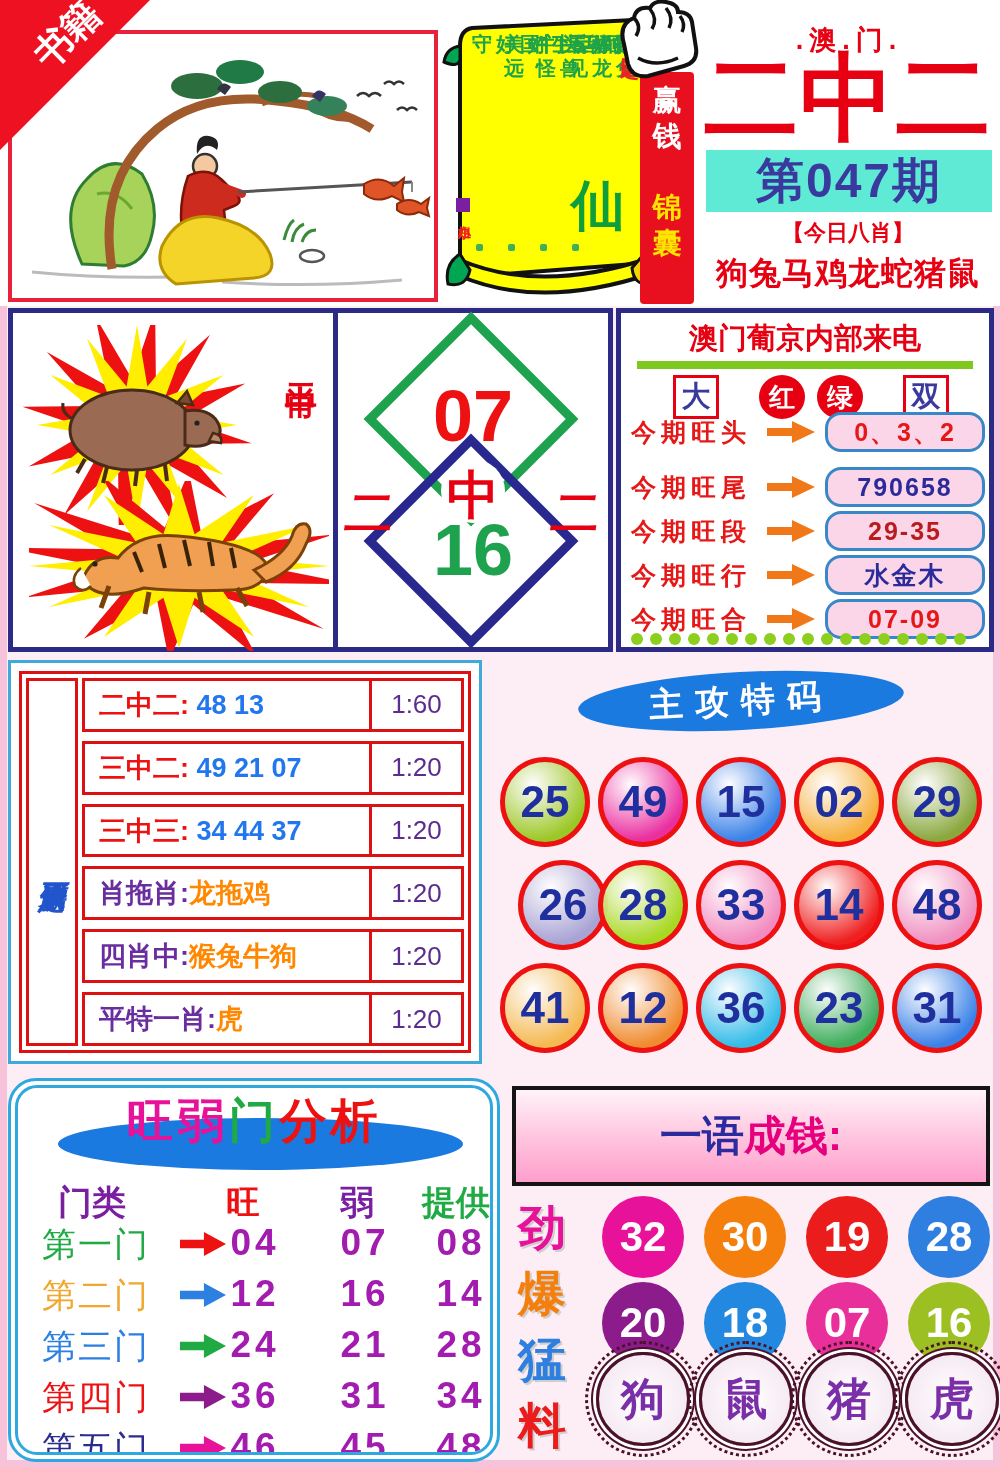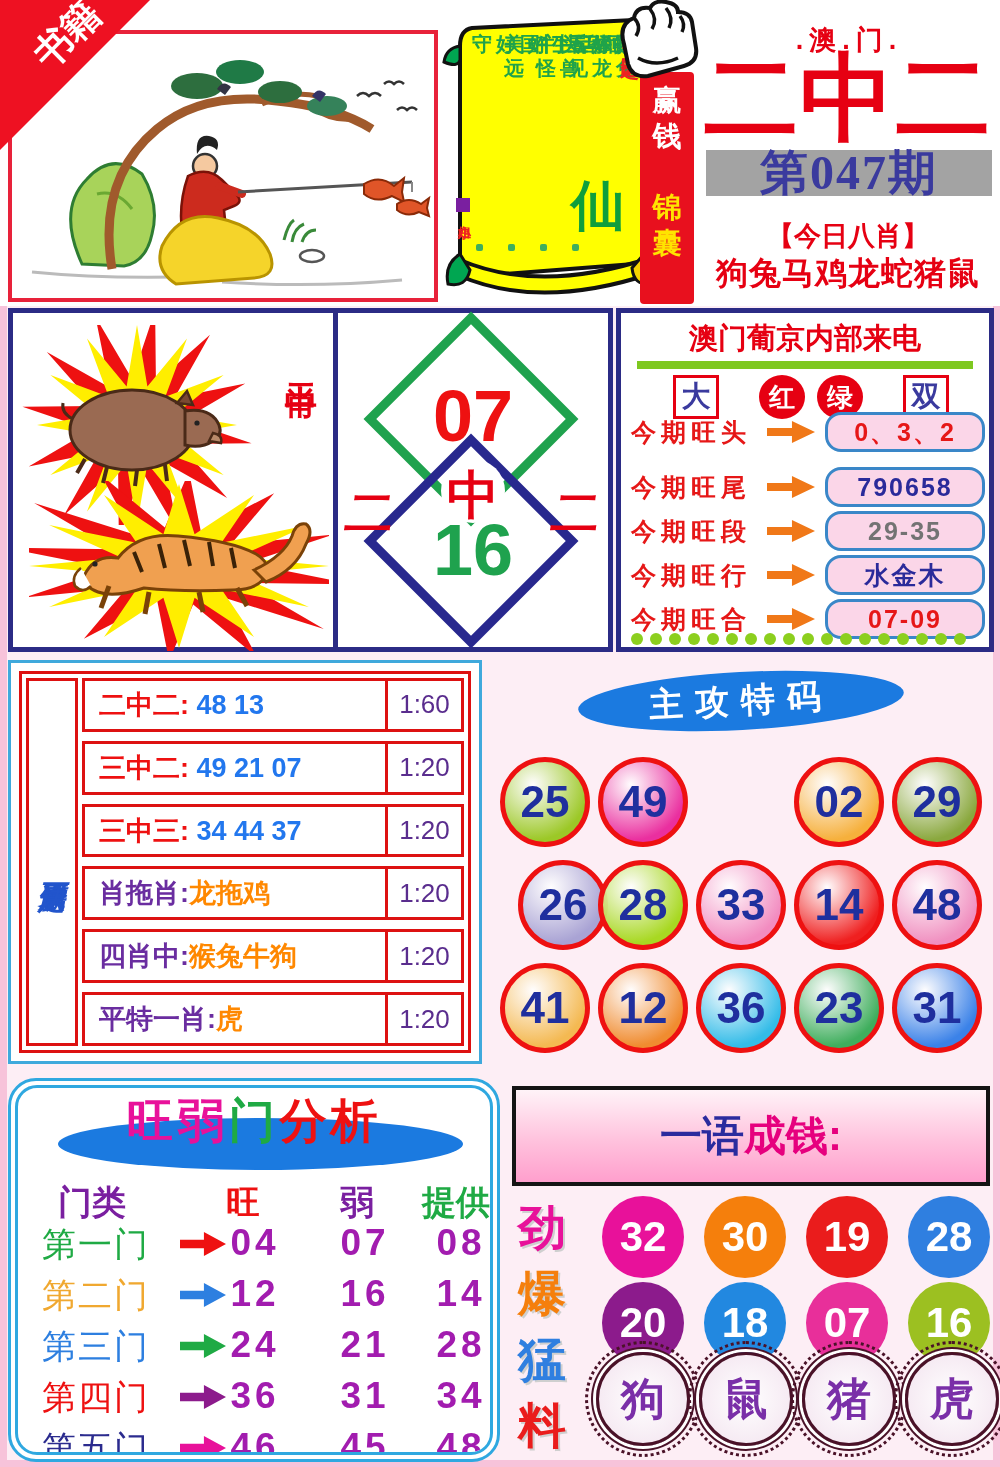--- a/index.html
+++ b/index.html
@@ -19,22 +19,22 @@
   #spurple{position:absolute;left:18px;top:196px;width:14px;height:14px;background:#7a1fa0;}
   #ssigner{position:absolute;left:17px;top:214px;color:#ee2222;font-size:13px;font-weight:bold;}
   .smark{position:absolute;top:242px;width:7px;height:7px;background:#3fae5d;border-radius:2px;}
   
   #banner{left:640px;top:72px;width:54px;height:232px;background:#e8101e;border-radius:4px;text-align:center;z-index:3;}
   .bch{display:block;font-size:29px;font-weight:bold;line-height:1.25;}
   #fist{left:608px;top:0;width:104px;height:80px;z-index:4;}
   
   #hd-region{left:706px;top:22px;width:286px;text-align:center;color:#e60012;font-size:27px;font-weight:bold;letter-spacing:6px;}
   #hd-title{left:700px;top:50px;width:296px;text-align:center;color:#e60012;font-size:96px;font-weight:bold;line-height:1.0;transform:scaleX(.98);letter-spacing:2px;}
-  #hd-issue{left:706px;top:150px;width:286px;height:46px;background:#a3a3a3;display:flex;align-items:center;justify-content:center;color:#3a3a9e;font-size:48px;font-weight:bold;letter-spacing:2px;font-family:Liberation Serif, serif;}
-  #hd-sub{left:700px;top:218px;width:296px;text-align:center;color:#e60012;font-size:27px;font-weight:bold;}
+  #hd-issue{left:706px;top:150px;width:286px;height:62px;background:#5eead4;display:flex;align-items:center;justify-content:center;color:#3a3a9e;font-size:48px;font-weight:bold;letter-spacing:2px;}
+  #hd-sub{left:700px;top:218px;width:296px;text-align:center;color:#e60012;font-size:22px;font-weight:bold;}
   #hd-zod{left:700px;top:252px;width:296px;text-align:center;color:#e60012;font-size:32px;font-weight:bold;letter-spacing:1px;}
   
   .midbox{top:308px;height:344px;background:#fff;border:5px solid #2b2b85;}
   #boxA{left:8px;width:330px;}
   #boxB{left:333px;width:280px;}
   #boxC{left:616px;width:378px;}
   #lblA{right:10px;top:46px;color:#e60012;font-size:33px;font-weight:bold;line-height:1.35;}
   
   .dia{position:absolute;width:152px;height:152px;border:9px solid;transform:rotate(45deg);}
   #diaG{left:57px;top:30px;border-color:#1fa24e;}
@@ -56,21 +56,21 @@
   .pill{position:absolute;left:196px;top:0;width:160px;height:40px;background:#fbd6e8;border:3px solid #3a87c8;border-radius:16px;display:flex;align-items:center;justify-content:center;font-size:25px;font-weight:bold;letter-spacing:2px;}
   #hl-dots{left:10px;top:320px;width:350px;display:flex;gap:7px;}
   #hl-dots span{width:12px;height:12px;border-radius:50%;background:#8ccf1e;}
   
   #formula{left:8px;top:660px;width:474px;height:404px;background:#fff;border:3px solid #3fa9dc;padding:8px;}
   #ftable{width:100%;height:100%;border:3px solid #dd1111;display:flex;padding:4px;gap:4px;}
   #fside{width:52px;border:3px solid #dd1111;display:flex;align-items:center;justify-content:center;color:#2255cc;font-size:27px;font-weight:bold;font-family:"DejaVu Serif",serif;font-style:italic;line-height:1.1;}
   #frows{flex:1;display:flex;flex-direction:column;gap:9px;}
   .frow{flex:1;border:3px solid #dd1111;display:flex;align-items:center;}
   .fmain{flex:1;padding-left:14px;font-size:27px;font-weight:bold;white-space:nowrap;}
-  .fratio{width:76px;align-self:stretch;border-left:3px solid #dd1111;display:flex;align-items:center;justify-content:center;color:#5a2d8e;font-size:26px;}
+  .fratio{width:92px;align-self:stretch;border-left:3px solid #dd1111;display:flex;align-items:center;justify-content:center;color:#5a2d8e;font-size:26px;}
   
   #spTitle{left:578px;top:672px;width:326px;height:58px;background:#1b7ae0;border-radius:50%;display:flex;align-items:center;justify-content:center;color:#fff;font-size:34px;font-weight:bold;letter-spacing:12px;transform:rotate(-3deg);}
   .ball{position:absolute;width:90px;height:90px;border-radius:50%;border:5px solid #ee1111;background:radial-gradient(circle at 35% 28%,rgba(255,255,255,.9),var(--c) 72%);display:flex;align-items:center;justify-content:center;color:#1f2f9e;font-size:44px;font-weight:bold;}
   
   #gatebox{left:8px;top:1078px;width:492px;height:384px;border:3px solid #2fa8e0;border-radius:28px;background:#fff;padding:4px;}
   #gateinner{width:100%;height:100%;border:3px solid #2fa8e0;border-radius:22px;position:relative;overflow:hidden;}
   #g-ellipse{position:absolute;left:40px;top:30px;width:405px;height:52px;background:#1b7ae0;border-radius:50%;}
   #g-title{position:absolute;left:0;top:2px;width:100%;text-align:center;font-size:47px;font-weight:bold;letter-spacing:4px;}
   .ghead{position:absolute;top:92px;font-size:34px;font-weight:bold;}
   .grow{position:absolute;left:0;width:100%;height:50px;}
@@ -232,21 +232,21 @@
       <span class="pill" style="color: rgb(230, 23, 23);">0、3、2</span>
     </div>
     <div class="hlrow" style="top:154px;">
       <span class="hllabel">今期旺尾</span>
       <span class="harrow"></span>
       <span class="pill" style="color: rgb(42, 42, 154);">790658</span>
     </div>
     <div class="hlrow" style="top:198px;">
       <span class="hllabel">今期旺段</span>
       <span class="harrow"></span>
-      <span class="pill" style="color: #737373;">29-35</span>
+      <span class="pill" style="color: #b91c1c;">29-35</span>
     </div>
     <div class="hlrow" style="top:242px;">
       <span class="hllabel">今期旺行</span>
       <span class="harrow"></span>
       <span class="pill" style="color: rgb(42, 42, 154);">水金木</span>
     </div>
     <div class="hlrow" style="top:286px;">
       <span class="hllabel">今期旺合</span>
       <span class="harrow"></span>
       <span class="pill" style="color: rgb(230, 23, 23);">07-09</span>
@@ -301,20 +301,21 @@
           <div class="fmain"><span style="color: rgb(106, 45, 160);">平特一肖:</span><span style="color: rgb(255, 136, 0);">虎</span></div>
           <div class="fratio">1:20</div>
         </div>
       </div>
     </div>
   </div>
 
   <div class="abs" id="spTitle">主攻特码</div>
   <div class="ball" style="left: 500px; top: 757px; --c: #9cc827;">25</div>
   <div class="ball" style="left: 598px; top: 757px; --c: #ea2f9f;">49</div>
+  <div class="ball" style="left: 696px; top: 757px; --c: #3b82e8;">15</div>
   <div class="ball" style="left: 794px; top: 757px; --c: #f6b03c;">02</div>
   <div class="ball" style="left: 892px; top: 757px; --c: #8aa83e;">29</div>
   <div class="ball" style="left: 518px; top: 860px; --c: #a9a3d4;">26</div>
   <div class="ball" style="left: 598px; top: 860px; --c: #a8d822;">28</div>
   <div class="ball" style="left: 696px; top: 860px; --c: #f28cc0;">33</div>
   <div class="ball" style="left: 794px; top: 860px; --c: #ef2020;">14</div>
   <div class="ball" style="left: 892px; top: 860px; --c: #f090c0;">48</div>
   <div class="ball" style="left: 500px; top: 963px; --c: #f4b952;">41</div>
   <div class="ball" style="left: 598px; top: 963px; --c: #f08c30;">12</div>
   <div class="ball" style="left: 696px; top: 963px; --c: #34bce8;">36</div>

